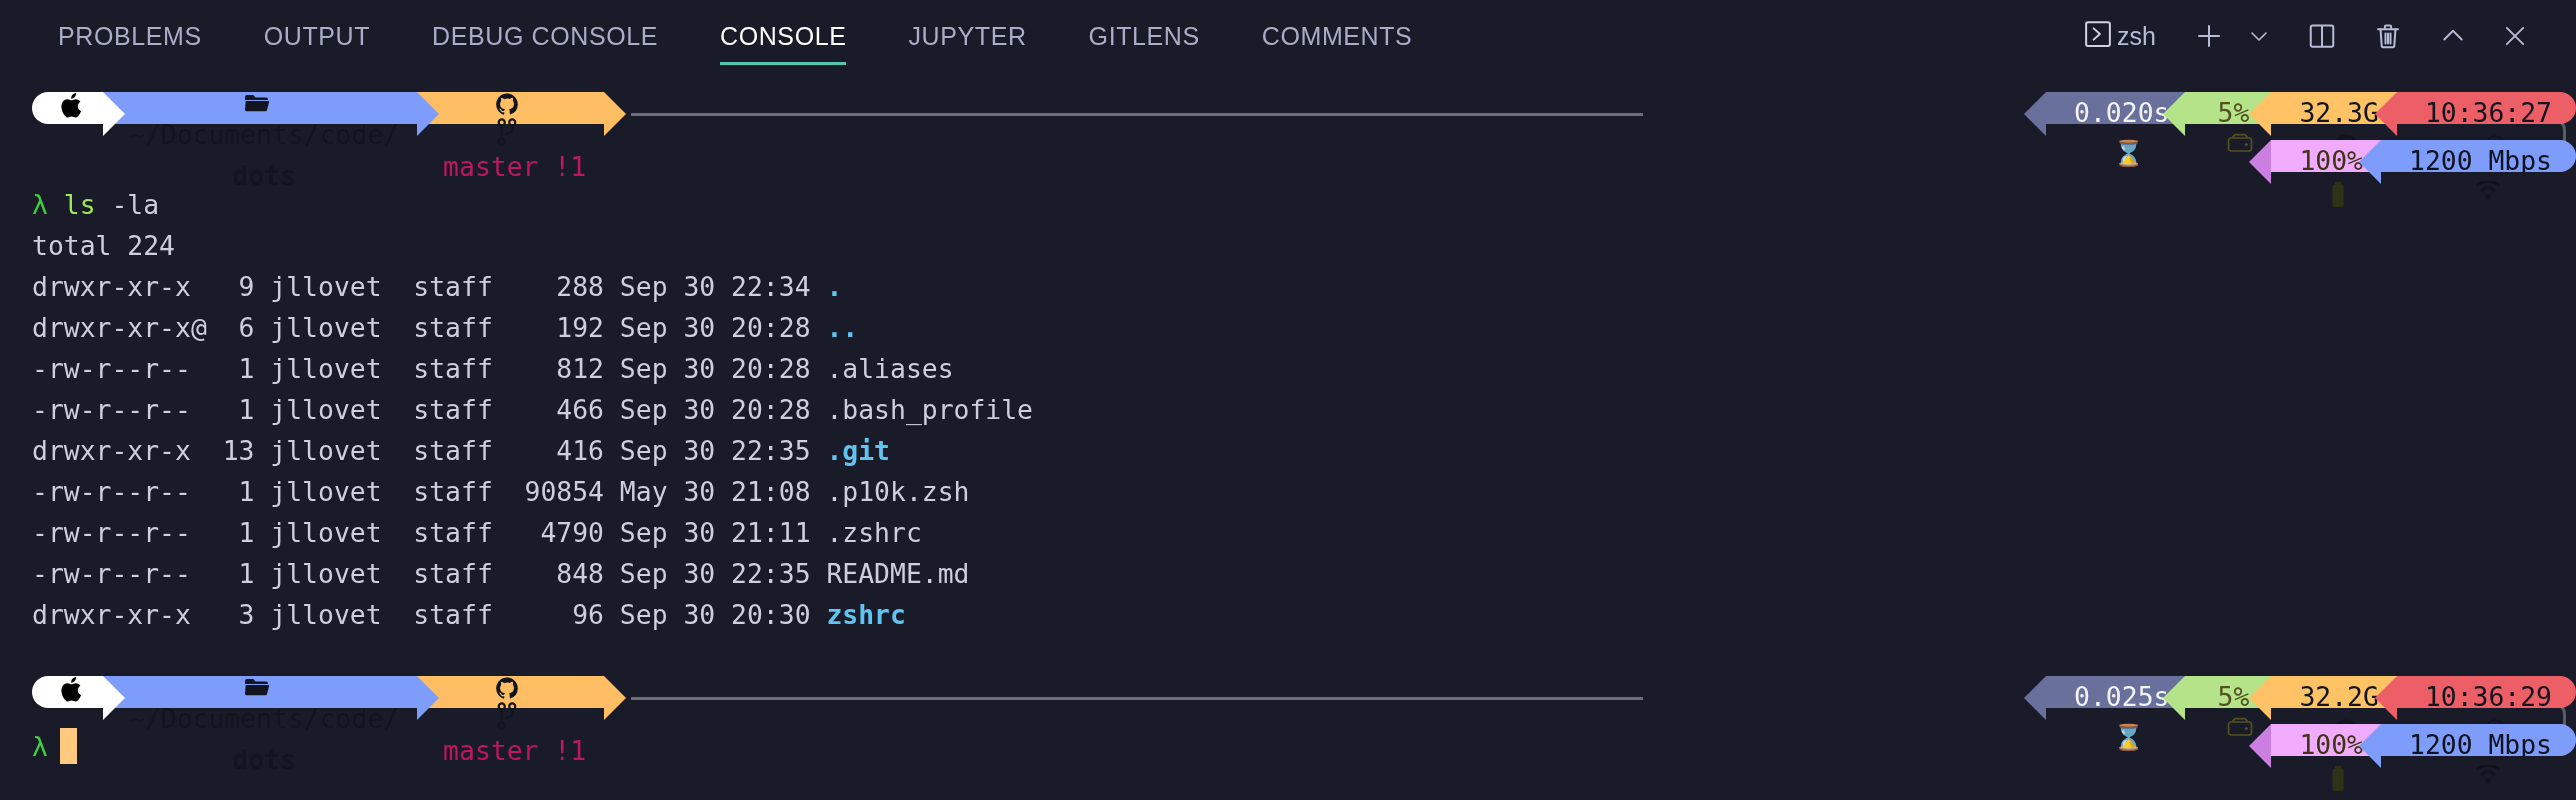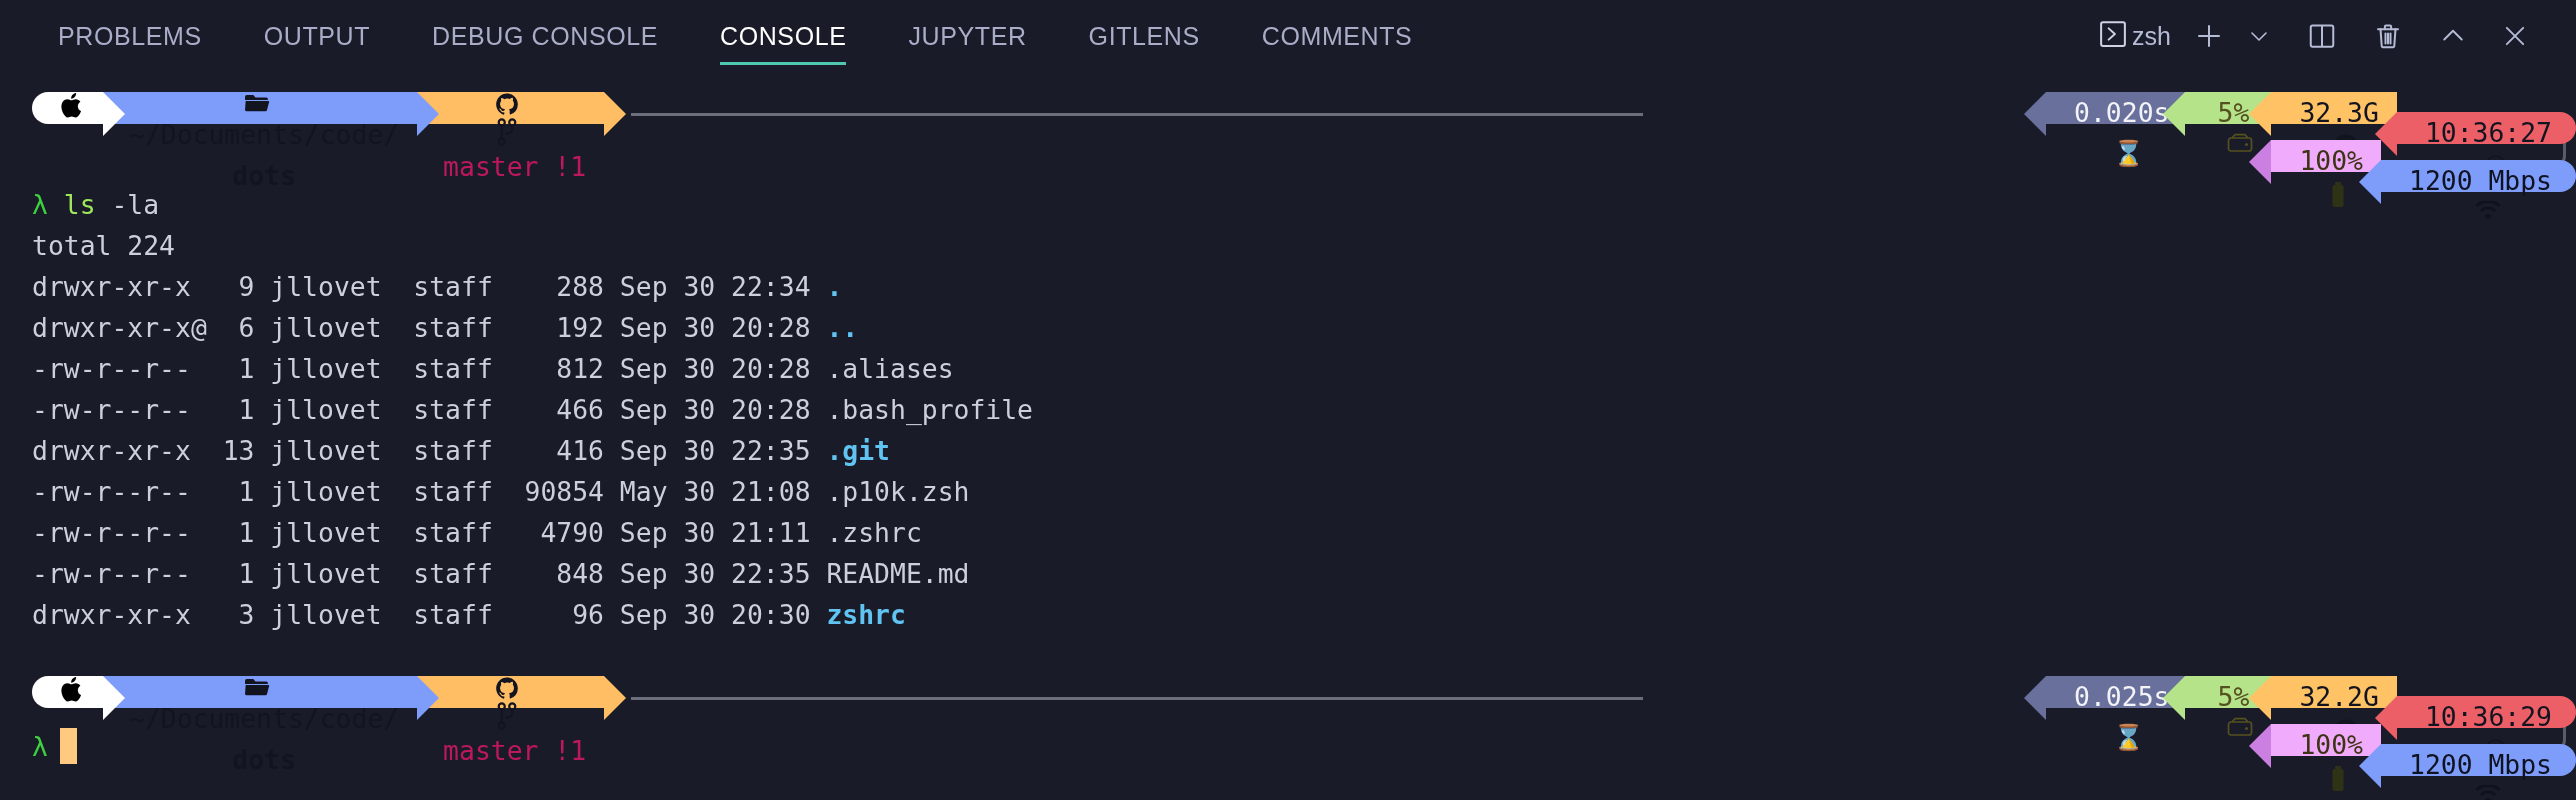--- a/index.html
+++ b/index.html
@@ -50,21 +50,21 @@
     gap: 0px;
   }
   .act {
     display: flex; align-items: center; justify-content: center;
     color: #b6bbd6;
     cursor: pointer;
   }
   .act svg { display: block; }
   #shell-chip {
     display: flex; align-items: center; gap: 4px;
-    margin-right: 11px;
+    margin-right: 26px;
   }
   #shell-chip .label {
     font-family: "Liberation Sans", sans-serif;
     font-size: 25px;
     color: #b6bbd6;
   }
   .act-pad { padding: 6px 11px; }
 
   
   #term {
@@ -109,21 +109,21 @@
     content: "";
     position: absolute;
     left: -22px; top: 0;
     width: 0; height: 0;
     border-top: 22px solid transparent;
     border-bottom: 22px solid transparent;
     border-right: 22px solid var(--bg);
     z-index: 2;
   }
   .seg.round-l { border-top-left-radius: 22px; border-bottom-left-radius: 22px; }
-  .seg.round-r { border-top-right-radius: 22px; border-bottom-right-radius: 22px; margin-top: 20px; }
+  .seg.round-r { border-top-right-radius: 22px; border-bottom-right-radius: 22px; }
 
   
   #prompt-left-1, #prompt-left-2 { position: absolute; left: 0; top: 0; display: flex; z-index: 5;}
   .seg-os   { --bg:#ffffff; background:#ffffff; color:#000; padding:0 20px 0 26px; font-size:27px;}
   .seg-dir  { --bg:#7e9cfa; background:#7e9cfa; color:#121520; padding-left:26px; padding-right:18px;}
   .seg-git  { --bg:#ffbe63; background:#ffbe63; color:#be185d; padding-left:26px; padding-right:18px;}
   .bold { font-weight: bold; }
 
   
   .connector {

